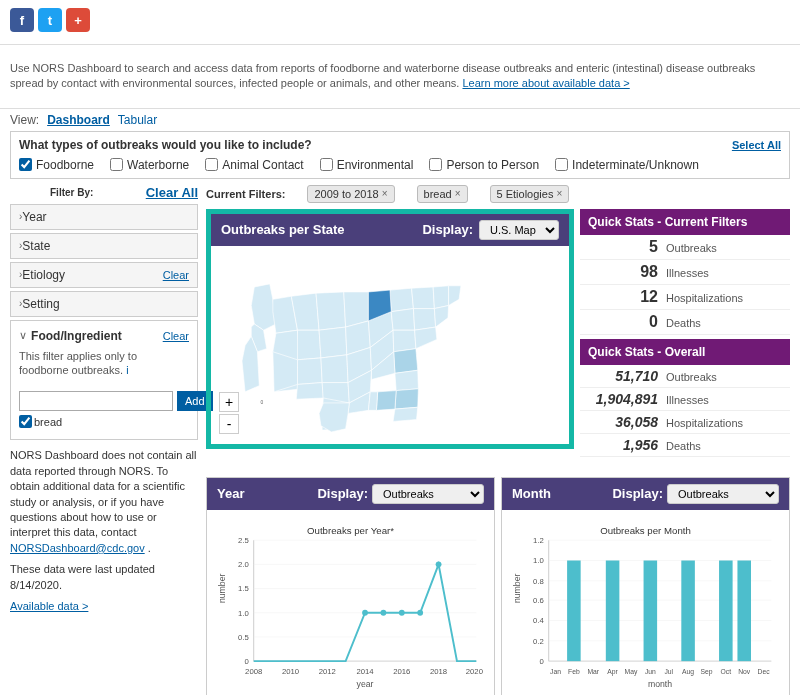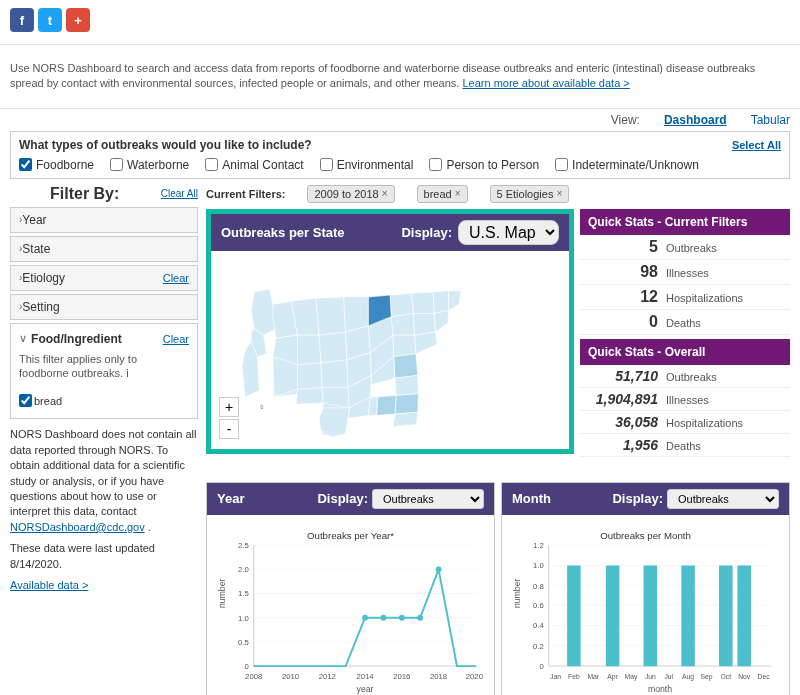--- a/index.html
+++ b/index.html
@@ -10,42 +10,42 @@
     .header h1 { font-size: 20px; color: #333; margin-bottom: 6px; }
     .social-icons { display: flex; gap: 4px; margin-bottom: 8px; }
     .social-icon { width: 24px; height: 24px; border-radius: 4px; display: flex; align-items: center; justify-content: center; color: #fff; font-weight: bold; font-size: 13px; cursor: pointer; }
     .social-fb { background: #3b5998; }
     .social-tw { background: #1da1f2; }
     .social-gp { background: #dd4b39; }
 
     .description { padding: 16px 10px; font-size: 11px; color: #555; border-top: 1px solid #ddd; border-bottom: 1px solid #ddd; line-height: 1.4; }
     .description a { color: #005ea2; }
 
-    .view-bar { display: flex; justify-content: flex-end; align-items: center; padding: 4px 10px; font-size: 12px; gap: 24px; }
+    .view-bar { display: flex; align-items: center; padding: 4px 10px; font-size: 12px; gap: 8px; }
     .view-bar span { color: #555; }
     .view-bar a { color: #005ea2; text-decoration: none; }
     .view-bar a.active { font-weight: bold; text-decoration: underline; }
 
     
     .outbreak-types-container { border: 1px solid #ccc; margin: 0 10px; padding: 6px 8px; }
     .outbreak-types-header { display: flex; justify-content: space-between; align-items: center; margin-bottom: 6px; }
     .outbreak-types-header span { font-size: 12px; font-weight: bold; }
     .outbreak-types-header a { color: #005ea2; font-size: 11px; font-weight: bold; }
     .outbreak-types { display: flex; gap: 16px; align-items: center; flex-wrap: wrap; }
     .outbreak-type { display: flex; align-items: center; gap: 4px; font-size: 12px; }
     .outbreak-type input[type=checkbox] { accent-color: #005ea2; }
 
     
     .main-layout { display: flex; margin: 6px 10px 0; gap: 8px; }
 
     
     .sidebar { width: 188px; flex-shrink: 0; }
     .filter-header { display: flex; justify-content: space-between; align-items: center; margin-bottom: 4px; }
-    .filter-header span { font-weight: bold; font-size: 16px; padding-left: 40px; }
-    .filter-header a { color: #005ea2; font-size: 10px; }
+    .filter-header span { font-weight: bold; font-size: 10px; padding-left: 40px; }
+    .filter-header a { color: #005ea2; font-size: 13px; font-weight: bold; }
 
     .filter-item { border: 1px solid #ccc; margin-bottom: 3px; }
     .filter-item-header { display: flex; justify-content: space-between; align-items: center; padding: 5px 8px; background: #f5f5f5; cursor: pointer; }
     .filter-item-header .arrow { font-size: 10px; color: #666; }
     .filter-item-header .label { font-size: 12px; }
     .filter-item-header .clear-link { color: #005ea2; font-size: 11px; }
 
     .food-ingredient-section { border: 1px solid #ccc; padding: 8px; margin-bottom: 3px; }
     .food-note { font-size: 11px; color: #555; margin-bottom: 14px; line-height: 1.3; }
     .food-input-row { display: flex; gap: 4px; margin-bottom: 4px; }
@@ -68,21 +68,21 @@
     .current-filters { display: flex; align-items: center; gap: 22px; margin-bottom: 6px; flex-wrap: wrap; font-size: 11px; }
     .current-filters .label { font-weight: bold; }
     .filter-tag { background: #e8e8e8; border: 1px solid #bbb; border-radius: 3px; padding: 2px 6px; display: flex; align-items: center; gap: 3px; font-size: 11px; }
     .filter-tag .remove { cursor: pointer; color: #666; font-size: 10px; }
 
     
     .map-section { border: 5px solid #14b8a6; margin-bottom: 22px; }
     .map-header { background: #4a3f7a; color: #fff; padding: 6px 10px; display: flex; justify-content: space-between; align-items: center; }
     .map-header span { font-size: 13px; font-weight: bold; }
     .map-display { display: flex; align-items: center; gap: 6px; font-size: 12px; }
-    .map-display select { padding: 2px 6px; font-size: 16px; border: 1px solid #ccc; border-radius: 8px; }
+    .map-display select { padding: 2px 6px; font-size: 11px; border: 1px solid #ccc; border-radius: 3px; }
 
     .map-body { padding: 4px; position: relative; }
 
     
     .us-map-container { width: 100%; height: 190px; position: relative; }
 
     
     .map-zoom { position: absolute; bottom: 10px; left: 8px; display: flex; flex-direction: column; gap: 2px; }
     .map-zoom button { width: 20px; height: 20px; border: 1px solid #ccc; background: #fff; cursor: pointer; font-size: 14px; line-height: 1; display: flex; align-items: center; justify-content: center; }
 
@@ -204,20 +204,24 @@
     <div class="food-ingredient-section">
       <div class="filter-item-header" style="background:none;padding:0 0 6px 0;border:none;">
         <span style="font-size:11px;color:#666;">∨</span>
         <span style="flex:1;font-weight:bold;font-size:12px;margin-left:4px;">Food/Ingredient</span>
         <a href="#" class="clear-link">Clear</a>
       </div>
       <p class="food-note">
         <span>This filter applies only to foodborne outbreaks.</span>
         <span style="color:#005ea2;cursor:pointer;">ℹ</span>
       </p>
+      <div class="food-input-row">
+        <input type="text" placeholder="" style="">
+        <button>Add</button>
+      </div>
       <div class="food-tag">
         <input type="checkbox" checked="" style="">
         <span>bread</span>
       </div>
     </div>
 
     <div class="nors-note">
       <span>NORS Dashboard does not contain all data reported through NORS. To obtain additional data for a scientific study or analysis, or if you have questions about how to use or interpret this data, contact</span>
       <a href="#">NORSDashboard@cdc.gov</a>
       <span>.</span>

